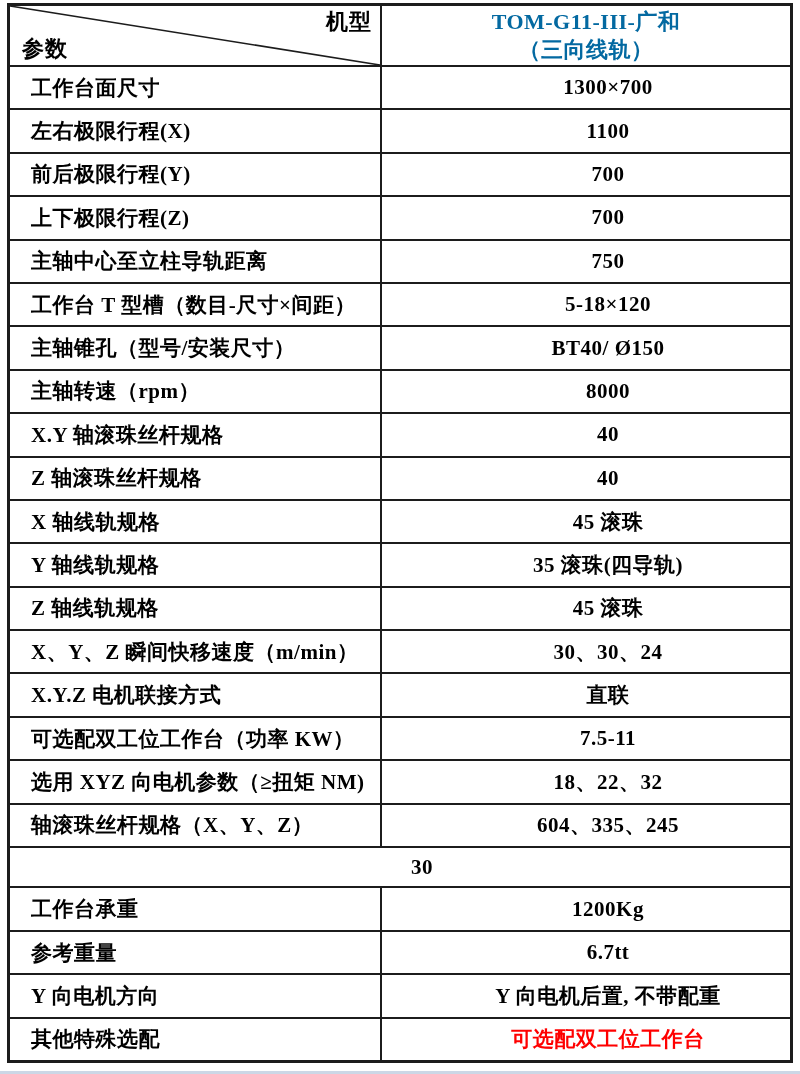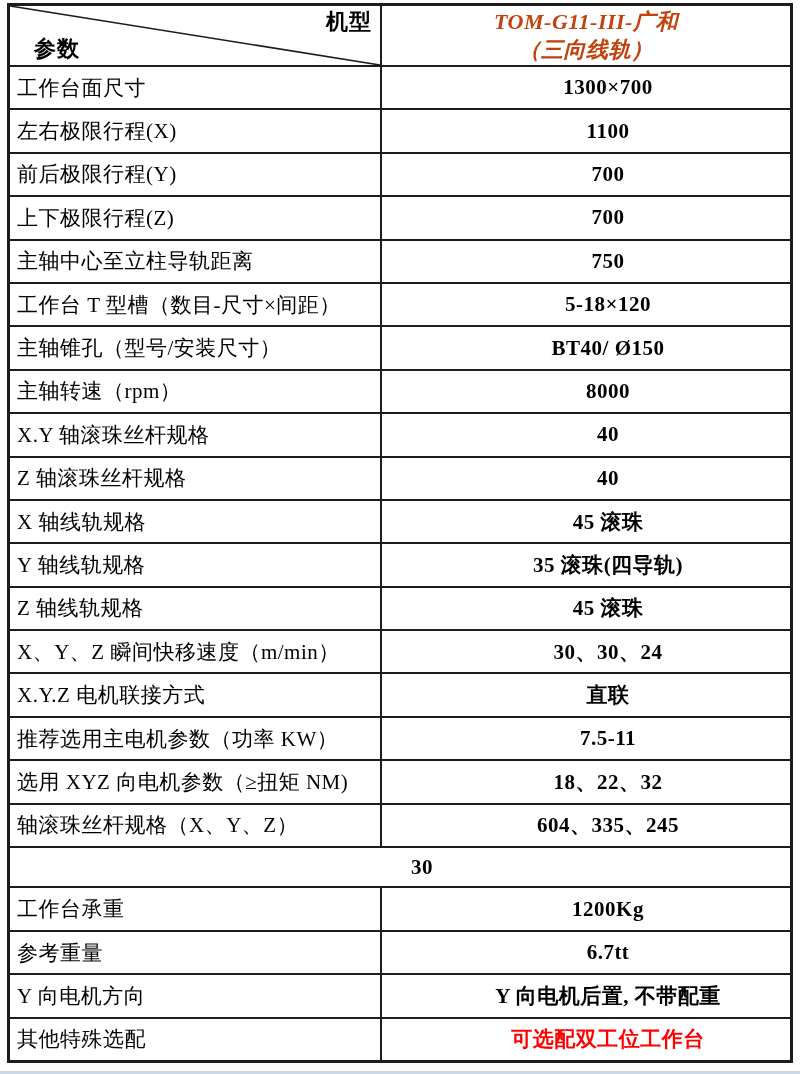--- a/index.html
+++ b/index.html
@@ -22,23 +22,23 @@
   }
 
   .header-row { flex: 0 0 59px; display: flex; }
   .spec-row  { flex: 1 1 auto; display: flex; border-top: 2px solid #1c1c1c; }
 
   .label-cell {
     width: 372px;
     border-right: 2px solid #1c1c1c;
     display: flex;
     align-items: center;
-    padding-left: 7px;
+    padding-left: 21px;
     font-size: 21px;
-    font-weight: normal;
+    font-weight: bold;
     color: #000000;
     letter-spacing: 0.5px;
     white-space: nowrap;
     overflow: hidden;
   }
   .value-cell {
     flex: 1;
     display: flex;
     align-items: center;
     justify-content: center;
@@ -58,37 +58,36 @@
     overflow: hidden;
     padding-left: 37px;
   }
   .corner-cell svg { position: absolute; left: 0; top: 0; width: 100%; height: 100%; }
   .corner-top {
     position: absolute; top: 1px; right: 8px;
     font-size: 22px; font-weight: bold; color: #000;
     letter-spacing: 1px;
   }
   .corner-bottom {
-    position: absolute; bottom: 1px; left: 24px;
+    position: absolute; bottom: 1px; left: 12px;
     font-size: 22px; font-weight: bold; color: #000;
     letter-spacing: 1px;
   }
 
   .model-cell {
     flex: 1;
     display: flex;
     flex-direction: column;
     align-items: center;
     justify-content: center;
     font-size: 22px;
     font-weight: bold;
-    color: #c2410c;
+    color: #0369a1;
     line-height: 1.25;
     letter-spacing: 0.5px;
-    font-style: italic;
   }
 
   .bottom-strip {
     position: absolute;
     left: 0; bottom: 0;
     width: 800px; height: 3px;
     background: #ccd7e6;
   }
 </style>
 </head>
@@ -182,21 +181,21 @@
     <div class="label-cell row-label">X、Y、Z 瞬间快移速度（m/min）</div>
     <div class="value-cell row-value">30、30、24</div>
   </div>
 
   <div class="spec-row">
     <div class="label-cell row-label">X.Y.Z 电机联接方式</div>
     <div class="value-cell row-value">直联</div>
   </div>
 
   <div class="spec-row">
-    <div class="label-cell row-label">推荐选用主电机参数（功率 KW）</div>
+    <div class="label-cell row-label">可选配双工位工作台（功率 KW）</div>
     <div class="value-cell row-value">7.5-11</div>
   </div>
 
   <div class="spec-row">
     <div class="label-cell row-label">选用 XYZ 向电机参数（≥扭矩 NM)</div>
     <div class="value-cell row-value">18、22、32</div>
   </div>
 
   <div class="spec-row">
     <div class="label-cell row-label">轴滚珠丝杆规格（X、Y、Z）</div>

